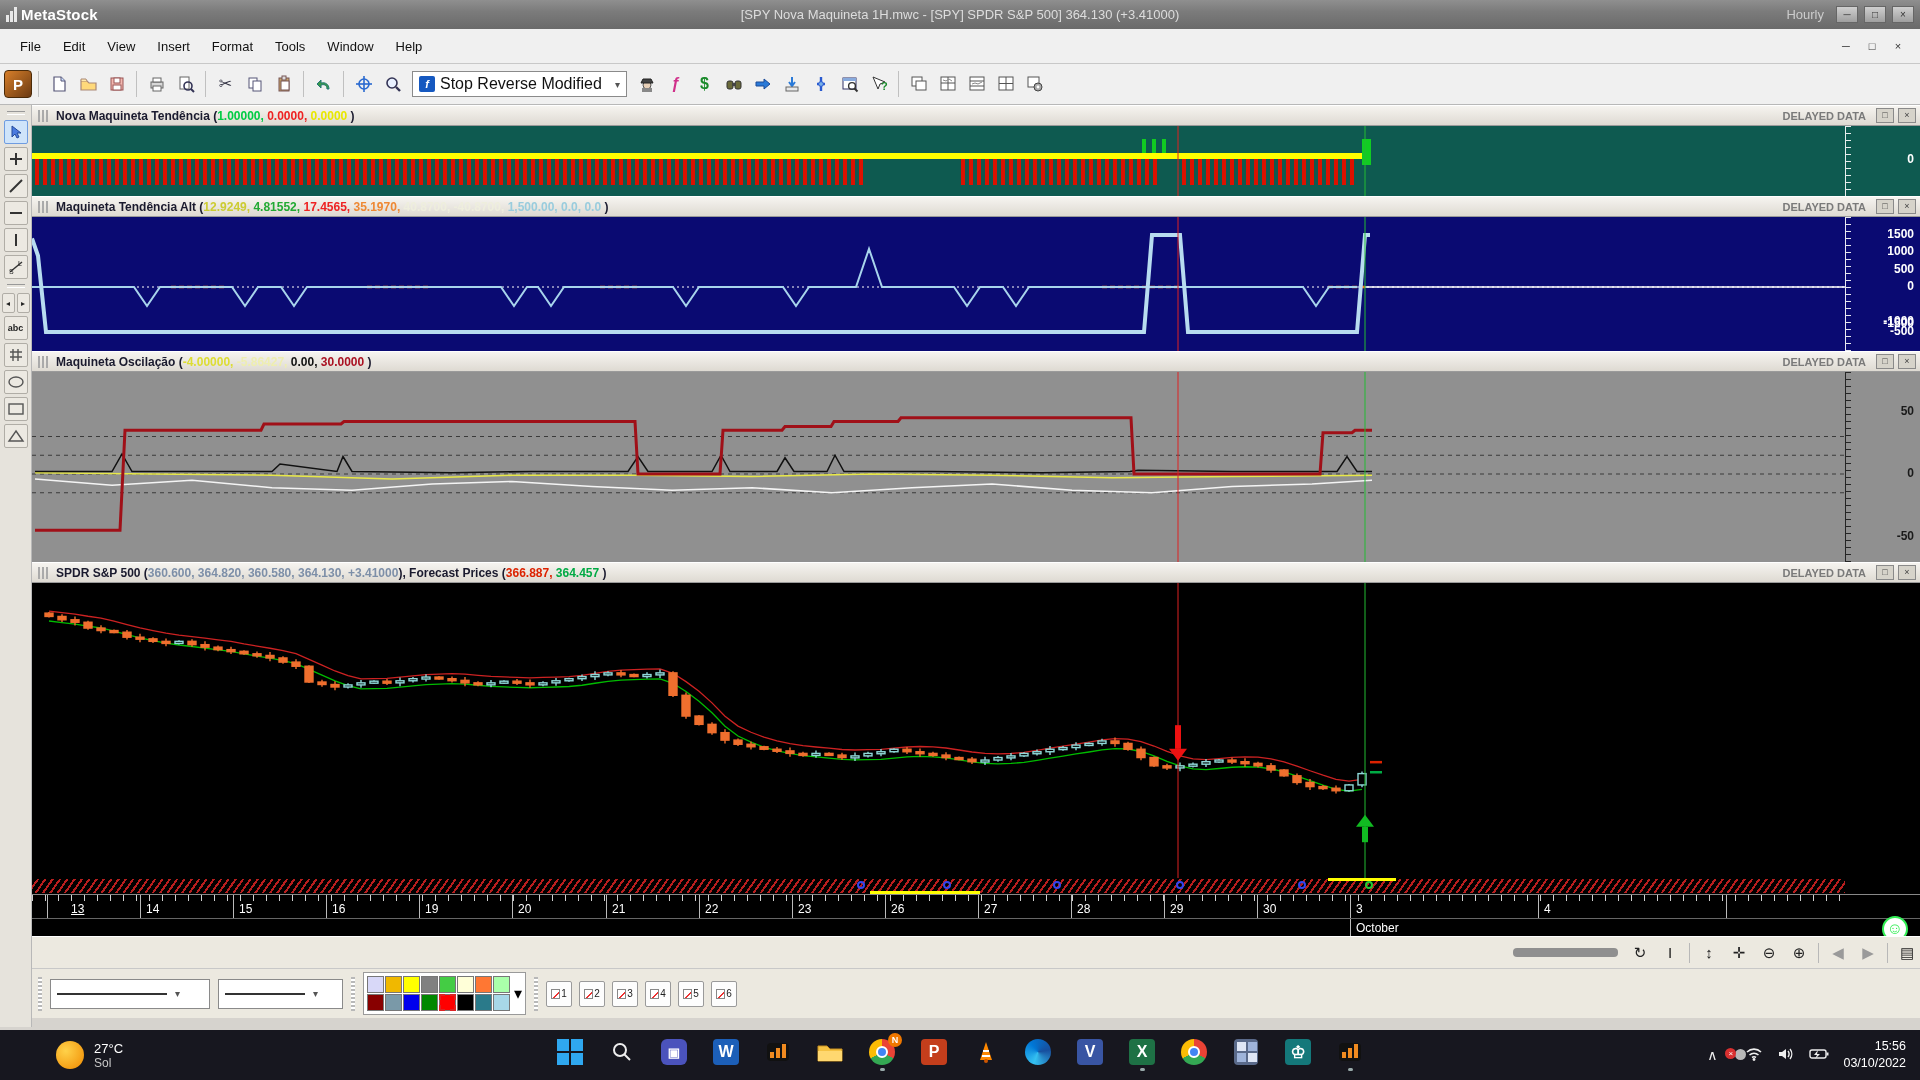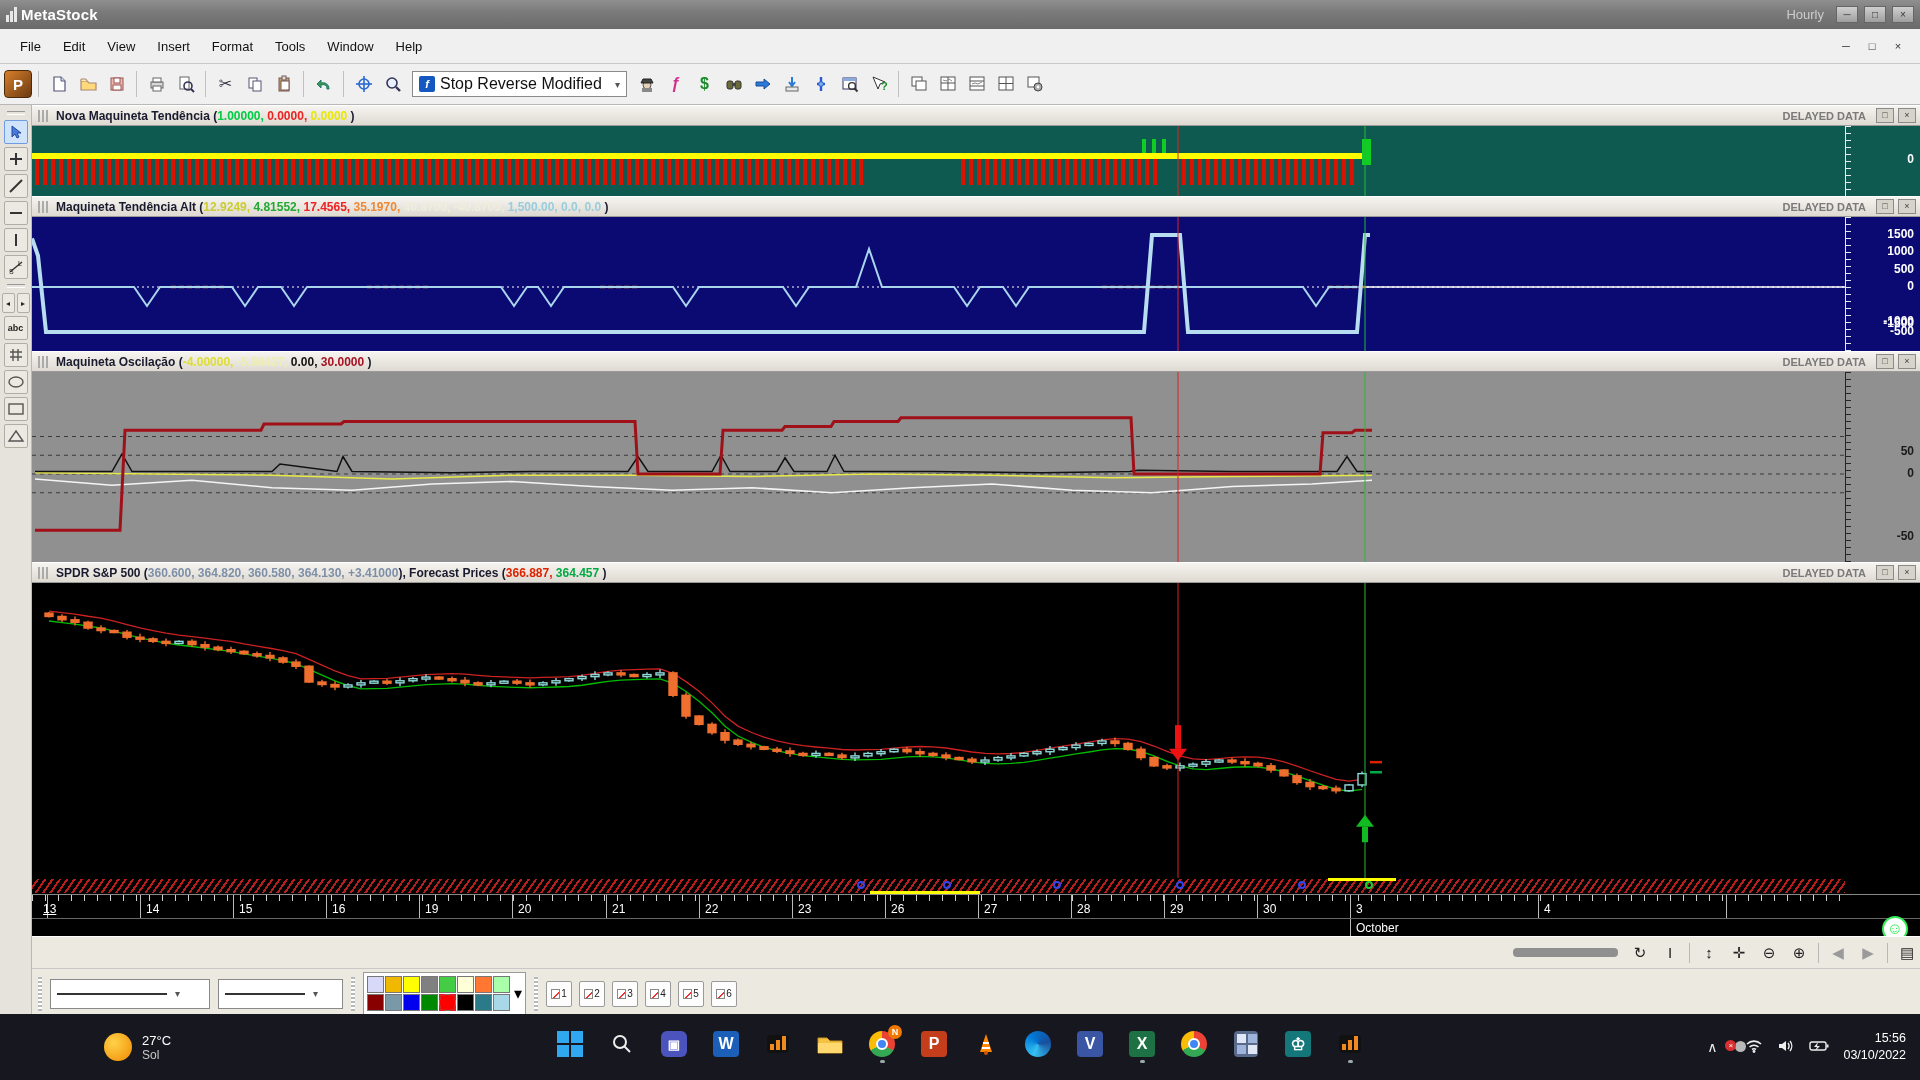--- a/index.html
+++ b/index.html
@@ -127,22 +127,22 @@
   .palette { background:#fff; border:1px solid #9a9a9a; padding:3px; display:flex; align-items:center; gap:4px; }
   .pal-grid { display:grid; grid-template-columns:repeat(8,17px); grid-auto-rows:17px; gap:1px; }
   .swatch { border:1px solid #777; }
   .swatch.sel { outline:2px dashed #d22; outline-offset:-2px; }
   .cbtn { width:26px; height:26px; background:#fdfdfd; border:1px solid #9a9a9a; border-radius:2px;
     font-size:10px; color:#222; display:flex; align-items:center; justify-content:center; gap:1px; }
   .cbtn .mini { width:9px; height:10px; border:1px solid #888;
     background:linear-gradient(135deg,#fff 55%,#e33 55% 70%,#fff 70%); }
 
   
-  .taskbar { position:absolute; left:0; right:0; bottom:0; height:66px; background:#17171f;
-    display:flex; align-items:center; color:#fff;padding-left:48px; }
+  .taskbar { position:absolute; left:0; right:0; bottom:0; height:50px; background:#17171f;
+    display:flex; align-items:center; color:#fff; }
   .weather { display:flex; align-items:center; gap:10px; padding-left:56px; width:380px; }
   .sun { width:28px; height:28px; border-radius:50%; background:radial-gradient(circle at 35% 35%,#ffd24a,#f08a00); }
   .wtxt .t1 { font-size:13px; color:#fff; }
   .wtxt .t2 { font-size:12px; color:#c9c9c9; }
   .task-icons { position:absolute; left:50%; transform:translateX(-50%); display:flex; gap:22px; align-items:center; }
   .ticon { width:30px; height:34px; display:flex; flex-direction:column; align-items:center; }
   .ticon .ic { width:28px; height:28px; border-radius:5px; display:flex; align-items:center;
     justify-content:center; font-weight:bold; font-size:16px; position:relative; }
   .ticon .dot { width:5px; height:3px; border-radius:2px; background:#9aa; margin-top:2px; visibility:hidden; }
   .ticon.active .dot { visibility:visible; }
@@ -166,20 +166,21 @@
 
 <div id="app">
 
   <div class="titlebar">
     <span class="ms-logo">
       <i style="height:7px"></i>
         <i style="height:11px"></i>
         <i style="height:15px"></i>
     </span>
     <span class="app-name">MetaStock</span>
+    <span class="tb-title">[SPY Nova Maquineta 1H.mwc - [SPY] SPDR S&amp;P 500]   364.130 (+3.41000)</span>
     <span class="tb-right">
       <span class="tb-interval">Hourly</span>
       <span class="winbtn">─</span>
       <span class="winbtn">□</span>
       <span class="winbtn">×</span>
     </span>
   </div>
 
   <div class="menubar">
     <span class="menu-item">File</span>
@@ -662,21 +663,21 @@
               <polyline points="3,107 80,113.25 160,108.25 240,115.75 320,118.25 400,112 480,109.5 560,114.5 640,118.25 720,115.75 800,120.75 880,115.75 960,112 1040,118.25 1120,120.75 1200,114.5 1280,112 1340,108.25" fill="none" stroke="#f4f4f4" stroke-width="1.5"></polyline>
               <polyline points="3,100.75 120,102 240,103.25 360,107 480,103.25 600,103.25 720,104.5 840,102 960,103.25 1080,105.75 1200,104.5 1340,103.25" fill="none" stroke="#e8e848" stroke-width="1.5"></polyline>
               <polyline points="3,99.5 80,99.5 90,82 100,99.5 180,99.5 240,99.5 248,92 305,99.5 311,84.5 320,99.5 420,100.75 500,99.5 596,99.5 606,84.5 616,99.5 680,99.5 689,83.25 698,99.5 745,99.5 753,85.75 762,99.5 795,99.5 803,83.25 812,99.5 900,99.5 1010,100.75 1098,99.5 1106,98.25 1200,99.5 1305,99.5 1315,84.5 1325,99.5 1340,99.5" fill="none" stroke="#101010" stroke-width="1.5"></polyline>
               <polyline points="3,158.25 88,158.25 93,58.25 229,58.25 232,52 309,52 312,49.5 603,49.5 606,102 688,102 691,58.25 750,58.25 753,54.5 799,54.5 802,49.5 866,49.5 869,45.75 1099,45.75 1102,102 1288,102 1291,60.75 1320,60.75 1323,58.25 1340,58.25" fill="none" stroke="#a01018" stroke-width="3"></polyline>
               <line x1="1146" y1="0" x2="1146" y2="190" stroke="#dd2222" stroke-width="1"></line>
               <line x1="1333" y1="0" x2="1333" y2="190" stroke="#22bb33" stroke-width="1"></line>
             </svg>
           </div>
         <div class="axis" id="p3-axis">
             <div class="ruler"></div>
-            <div class="ylab" style="top: 31.5px; margin-top: 40px;">50</div>
+            <div class="ylab" style="top: 31.5px;">50</div>
             <div class="ylab" style="top: 94px;">0</div>
             <div class="ylab" style="top: 156.5px;">-50</div>
           </div>
       </div>
 
       <div class="phead">
         <span class="pgrip"></span>
         <span class="ptitle" id="p4-title"><b style="color: rgb(26, 26, 46);">SPDR S&amp;P 500 (</b><b style="color: rgb(125, 143, 168);">360.600, 364.820, 360.580, 364.130, +3.41000</b><b style="color: rgb(26, 26, 46);">), </b><b style="color: rgb(26, 26, 46);">Forecast Prices (</b><b style="color: rgb(221, 34, 0);">366.887, </b><b style="color: rgb(0, 170, 68);">364.457 </b><b style="color: rgb(26, 26, 46);">)</b></span>
         <span class="phead-right">
           <span class="delayed">DELAYED DATA</span>
@@ -929,21 +930,21 @@
           <div class="dsep" style="left: 667px;"></div>
           <div class="dsep" style="left: 760px;"></div>
           <div class="dsep" style="left: 853px;"></div>
           <div class="dsep" style="left: 946px;"></div>
           <div class="dsep" style="left: 1039px;"></div>
           <div class="dsep" style="left: 1132px;"></div>
           <div class="dsep" style="left: 1225px;"></div>
           <div class="dsep" style="left: 1318px;"></div>
           <div class="dsep" style="left: 1506px;"></div>
           <div class="dsep" style="left: 1694px;"></div>
-          <div class="dlab" style="left: 11px; text-decoration: underline;">13</div>
+          <div class="dlab" style="left: 39px; text-decoration: underline;">13</div>
           <div class="dlab" style="left: 114px;">14</div>
           <div class="dlab" style="left: 207px;">15</div>
           <div class="dlab" style="left: 300px;">16</div>
           <div class="dlab" style="left: 393px;">19</div>
           <div class="dlab" style="left: 486px;">20</div>
           <div class="dlab" style="left: 580px;">21</div>
           <div class="dlab" style="left: 673px;">22</div>
           <div class="dlab" style="left: 766px;">23</div>
           <div class="dlab" style="left: 859px;">26</div>
           <div class="dlab" style="left: 952px;">27</div>

